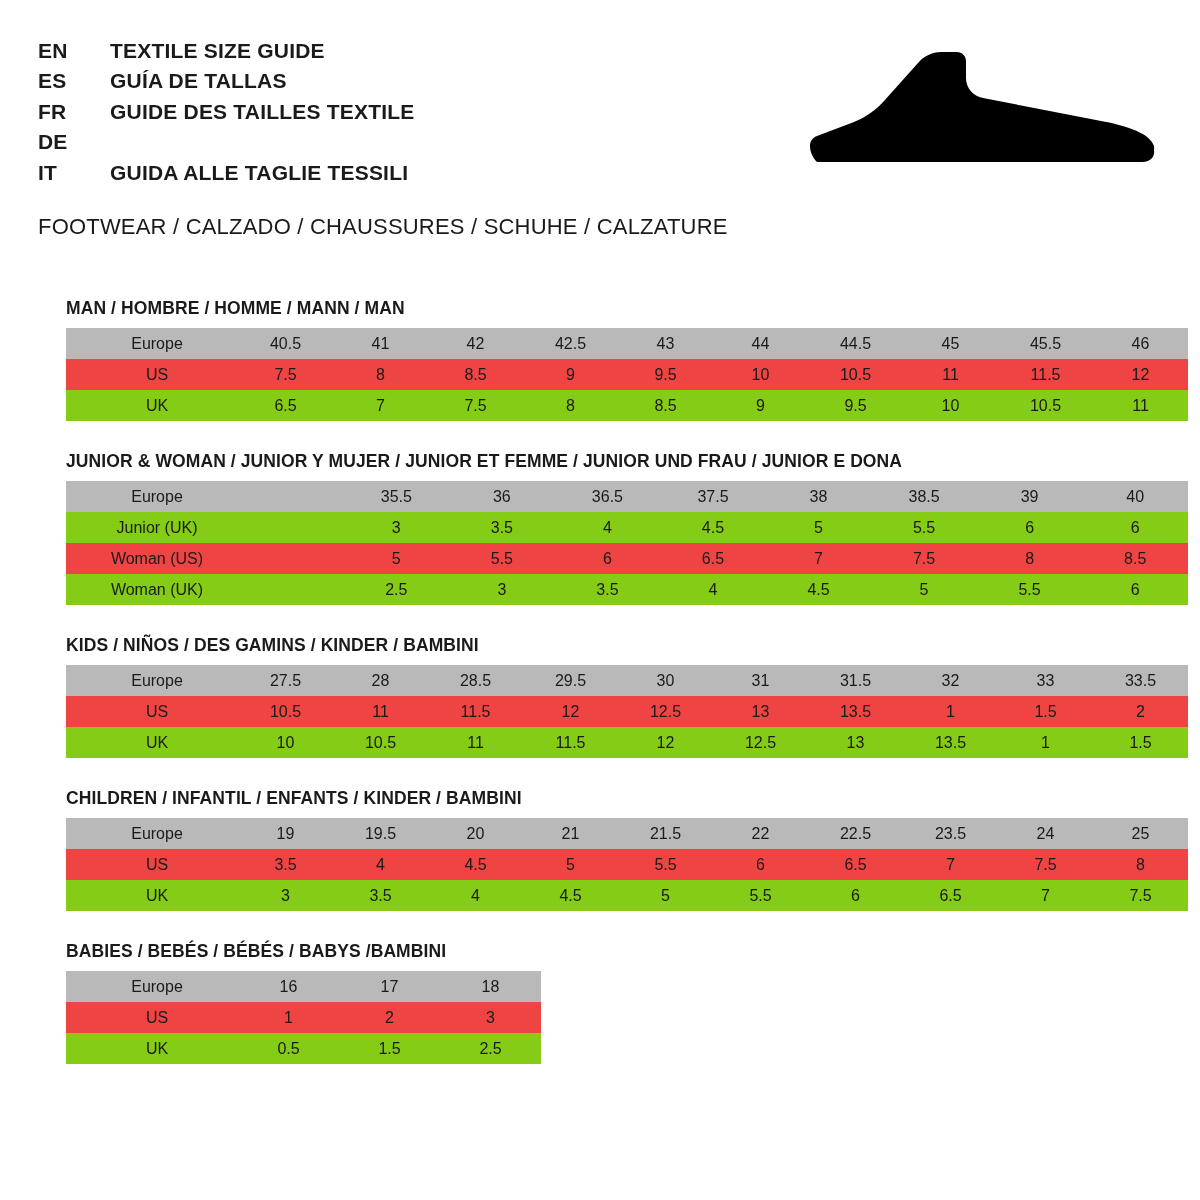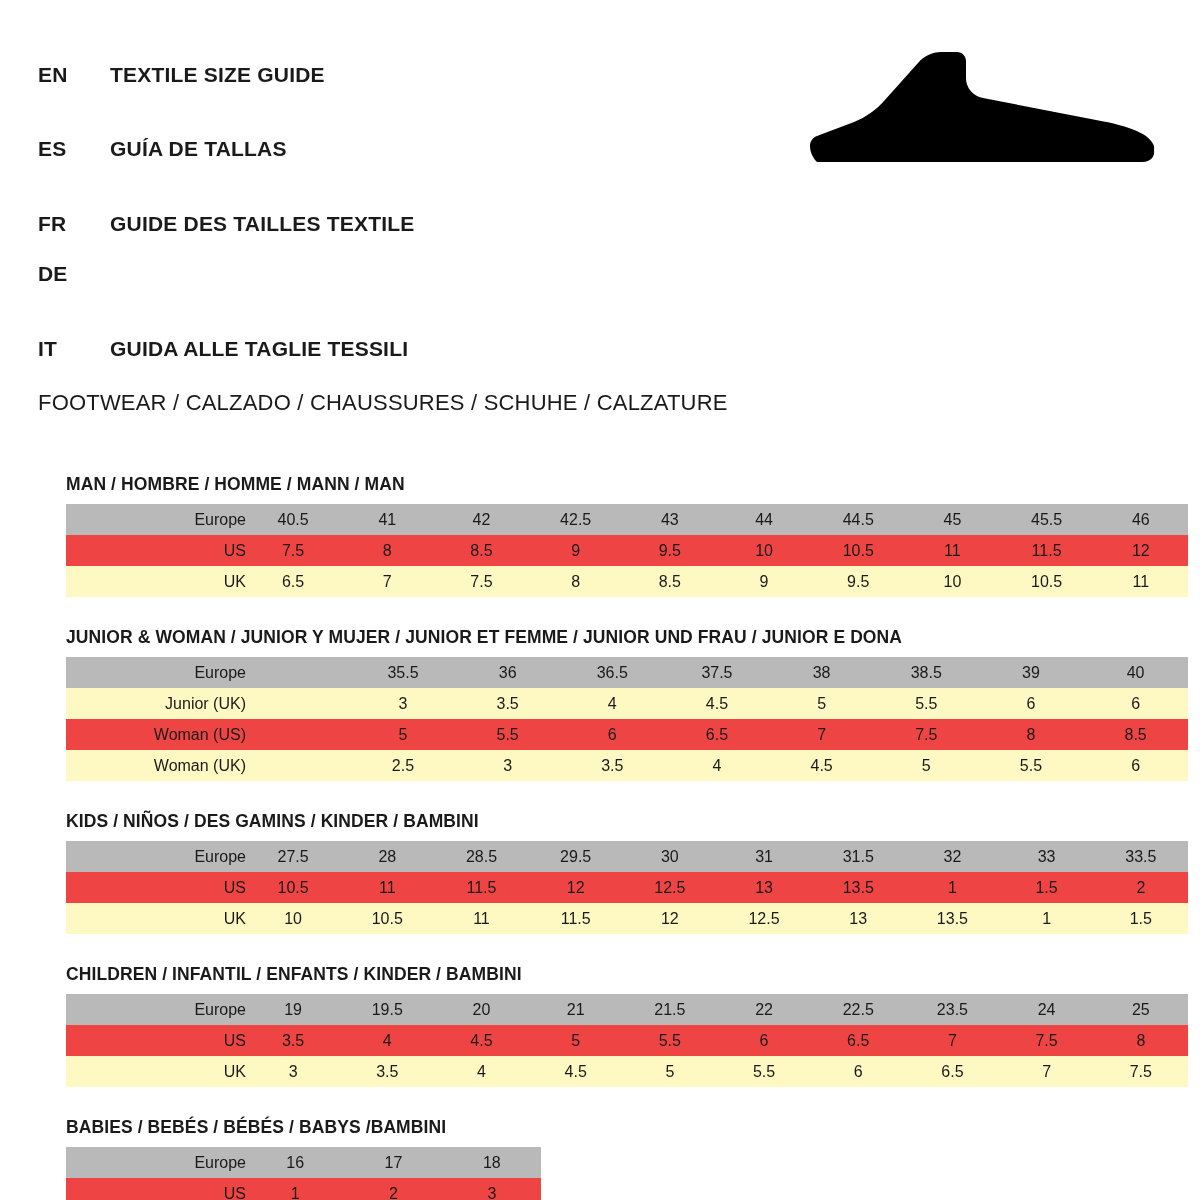--- a/index.html
+++ b/index.html
@@ -24,38 +24,37 @@
 
   
   .header {
     display: flex;
     justify-content: space-between;
     align-items: flex-start;
   }
   .lang-block {
     display: flex;
     flex-direction: column;
-    gap: 20px;
+    gap: 0;
     padding-top: 4px;
   }
   .lang-row {
     display: flex;
     align-items: baseline;
     font-weight: bold;
     font-size: 21px;
     letter-spacing: 0.2px;
     line-height: 1.45;
   }
   .lang-code {
     width: 72px;
     flex: none;
   }
   .lang-text {
     white-space: nowrap;
-    margin-top: 24px;
   }
 
   .shoe-wrap {
     width: 360px;
     height: 150px;
     display: flex;
     align-items: flex-start;
     justify-content: center;
     padding-top: 18px;
     box-sizing: border-box;
@@ -87,32 +86,32 @@
     table-layout: fixed;
     font-size: 16px;
   }
   table.size-table td {
     height: 31px;
     padding: 0;
     text-align: center;
     vertical-align: middle;
   }
   table.size-table td.label {
-    text-align: right;
-    padding-left: 18px;
+    text-align: center;
+    padding-left: 10px;
   }
   tr.head td {
     background: #b9b9b9;
     font-weight: normal;
   }
   tr.odd td {
     background: #ef4444;
   }
   tr.even td {
-    background: #fef9c3;
+    background: #84cc16;
   }
 
   
   .narrow { width: 475px; }
   .wide { width: 1122px; }
 </style>
 </head>
 <body>
 
 <div class="page">

